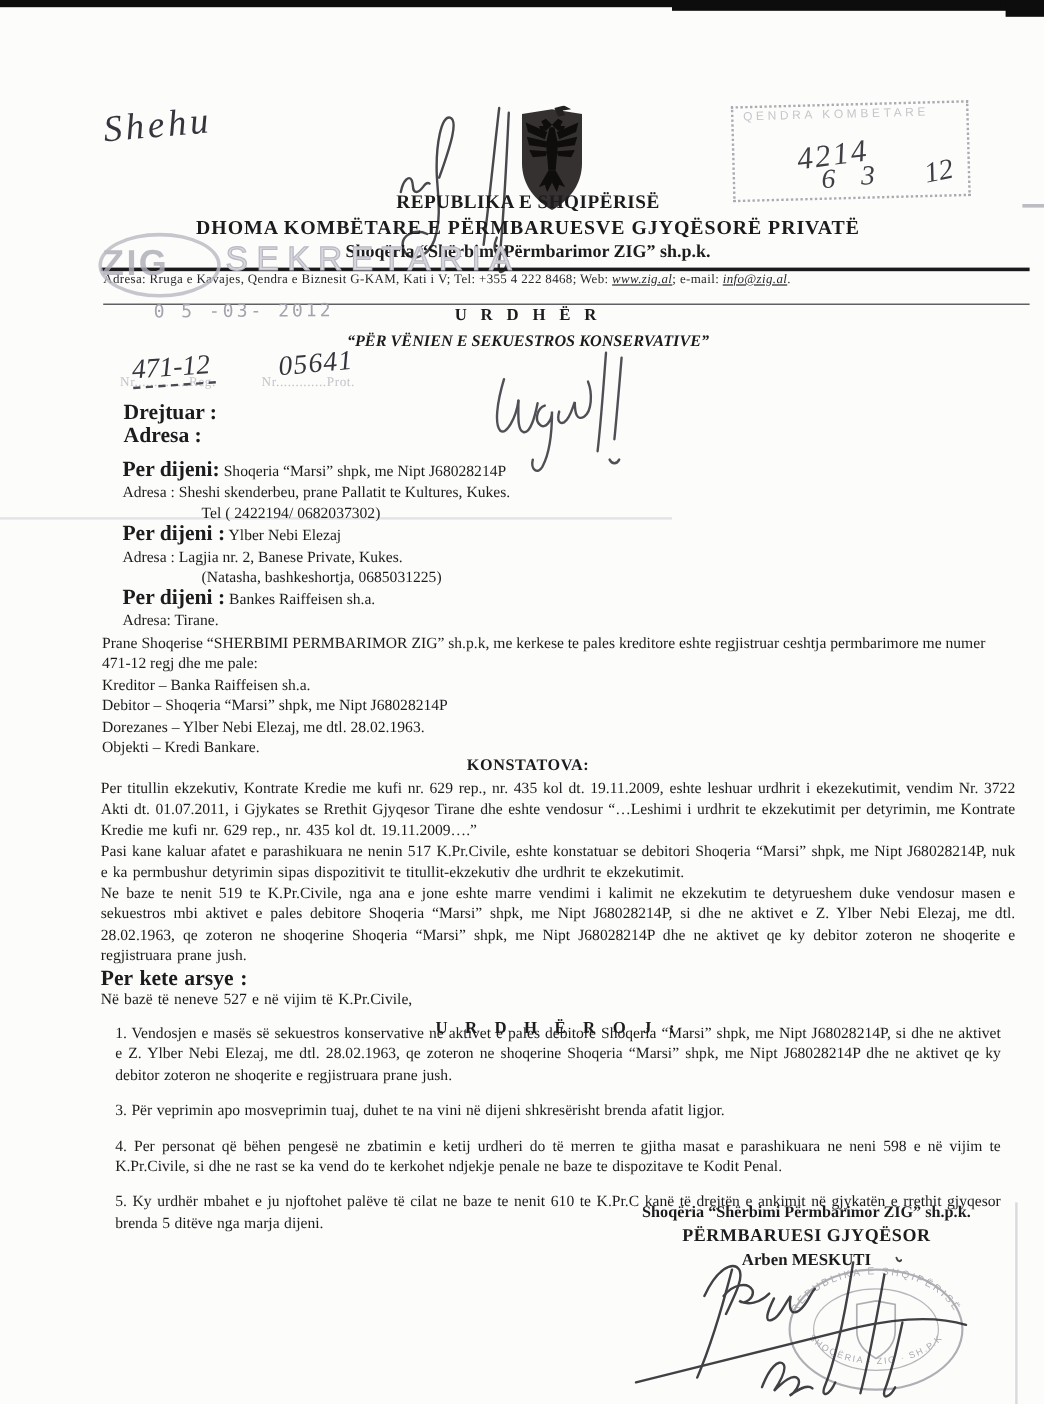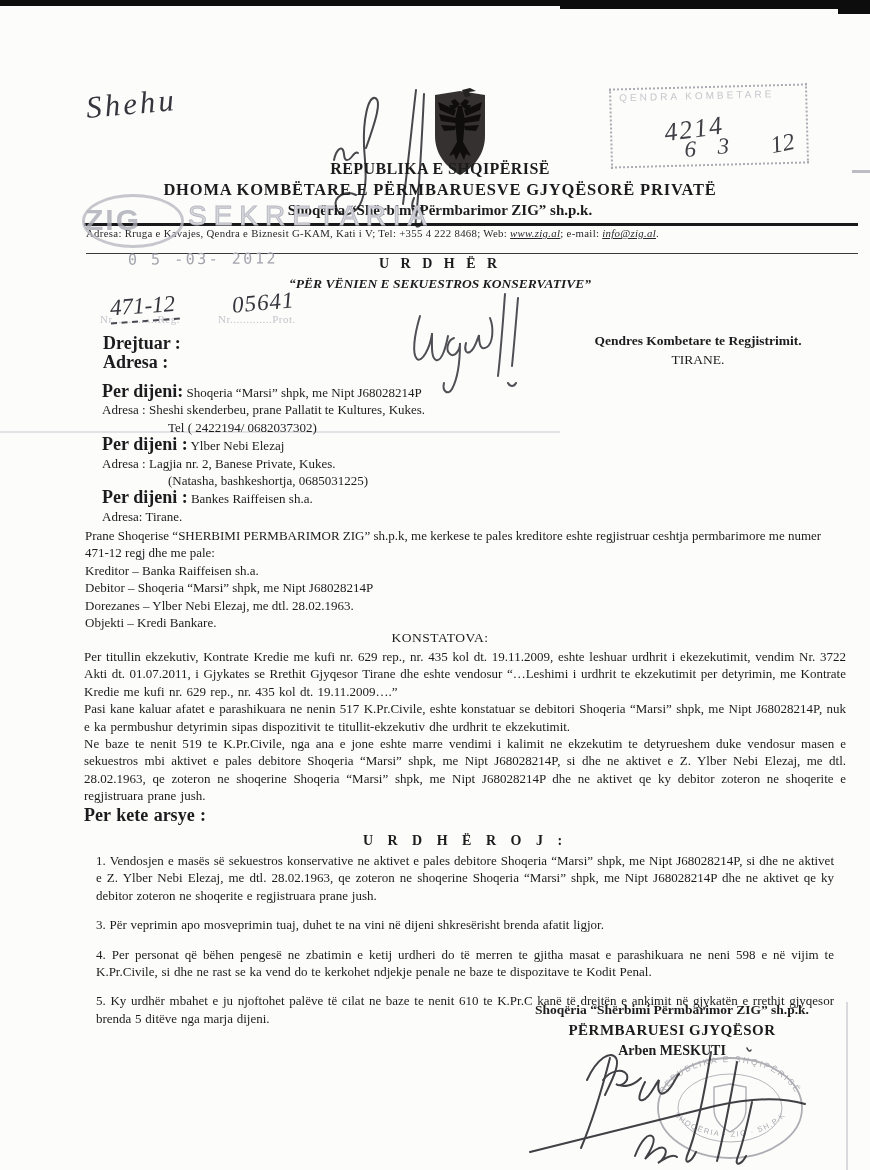--- a/index.html
+++ b/index.html
@@ -39,21 +39,21 @@
   .nrfaint{color:#c4c4cc;font-size:11px;letter-spacing:.5px;}
   
   .lbl{font-weight:bold;font-size:18px;}
   .recip{left:548px;top:333px;width:300px;text-align:center;font-size:13.5px;font-weight:bold;}
   .recip .city{font-weight:normal;margin-top:3px;}
   
   .body{font-size:13px;line-height:17.4px;}
   .notify{left:102px;top:383px;width:720px;}
   .notify .indent{padding-left:66px;}
   .case{left:85px;top:527px;width:760px;}
-  .khead{left:40px;top:630px;width:800px;text-align:center;font-weight:normal;font-size:13.5px;letter-spacing:.5px;}
+  .khead{left:40px;top:630px;width:800px;text-align:center;font-weight:bold;font-size:13.5px;letter-spacing:.5px;}
   .paras{left:84px;top:648px;width:762px;text-align:justify;word-spacing:1px;}
   .paras p{margin:0;}
   .center-b{text-align:center;font-weight:bold;letter-spacing:5px;font-size:14px;}
   .items{left:84px;top:840px;width:762px;text-align:justify;word-spacing:.5px;}
   .items p{margin:12px;}
   .items .gap{margin-top:6px;}
   .sig{left:492px;top:1002px;width:360px;text-align:center;font-weight:bold;}
   .sig .s1{font-size:13.5px;}
   .sig .s2{font-size:15px;margin-top:4px;letter-spacing:.5px;}
   .sig .s3{font-size:14px;margin-top:4px;}
@@ -130,24 +130,20 @@
   <div class="abs urdher">U R D H Ë R</div>
   <div class="abs subtitle">“PËR VËNIEN E SEKUESTROS KONSERVATIVE”</div>
 
   <div class="abs nrfaint" style="left:100px;top:313px;">Nr..............Reg.</div>
   <div class="abs nrfaint" style="left:218px;top:313px;">Nr.............Prot.</div>
   <div class="abs hw" style="left:110px;top:293px;font-size:23px;transform:rotate(-4deg);border-bottom:2px dashed #4a4a52;padding:0 4px 1px 0;">471-12</div>
   <div class="abs hw" style="left:232px;top:290px;font-size:23px;transform:rotate(-5deg);letter-spacing:1px;">05641</div>
 
   <div class="abs lbl" style="left:103px;top:333px;">Drejtuar :</div>
   <div class="abs lbl" style="left:103px;top:352px;">Adresa :</div>
-  <div class="abs recip">
-    <div>Qendres Kombetare te Regjistrimit.</div>
-    <div class="city">TIRANE.</div>
-  </div>
 
   <svg class="abs" style="left:402px;top:288px;" width="135" height="118" viewBox="0 0 135 118">
     <g fill="none" stroke="#32323a" stroke-width="2" stroke-linecap="round" opacity=".85">
       <path d="M18,28 C12,48 10,66 15,71 C20,75 28,60 30,46"></path>
       <path d="M30,46 C30,58 29,70 34,72 C40,74 44,58 46,48"></path>
       <path d="M52,50 C46,52 43,62 48,66 C52,70 58,63 58,55 C58,70 56,90 50,101 C46,108 40,103 42,95"></path>
       <path d="M64,55 C62,62 64,66 68,64 C73,61 75,52 77,47 C77,57 79,63 85,59 C91,55 92,40 88,30"></path>
       <path d="M103,6 C101,32 99,62 96,88"></path>
       <path d="M116,10 C114,34 112,58 110,78"></path>
       <path d="M106,95 C108,99 112,99 114,95"></path>
@@ -172,20 +168,21 @@
     <div>Dorezanes  –  Ylber Nebi Elezaj, me dtl. 28.02.1963.</div>
     <div>Objekti –   Kredi Bankare.</div>
   </div>
 
   <div class="abs khead">KONSTATOVA:</div>
   <div class="abs body paras">
     <p>Per titullin ekzekutiv, Kontrate  Kredie me kufi nr. 629 rep., nr. 435 kol dt. 19.11.2009,  eshte leshuar urdhrit i ekezekutimit, vendim Nr. 3722 Akti dt. 01.07.2011, i Gjykates se Rrethit Gjyqesor Tirane dhe eshte vendosur  “…Leshimi i urdhrit te ekzekutimit per detyrimin, me Kontrate Kredie me kufi nr. 629 rep., nr. 435 kol dt. 19.11.2009….”</p>
     <p>Pasi kane kaluar afatet e parashikuara ne nenin  517 K.Pr.Civile, eshte konstatuar se debitori  Shoqeria “Marsi” shpk, me  Nipt J68028214P,  nuk e ka permbushur detyrimin sipas dispozitivit te titullit-ekzekutiv dhe urdhrit te ekzekutimit.</p>
     <p>Ne baze te nenit 519 te K.Pr.Civile, nga ana e jone eshte marre vendimi i kalimit ne ekzekutim te detyrueshem duke vendosur masen e sekuestros mbi aktivet e pales debitore Shoqeria “Marsi” shpk, me  Nipt J68028214P, si dhe ne aktivet e Z. Ylber Nebi Elezaj, me dtl. 28.02.1963,  qe zoteron ne  shoqerine Shoqeria “Marsi” shpk, me  Nipt J68028214P dhe ne aktivet qe ky debitor  zoteron  ne shoqerite e regjistruara prane jush.</p>
     <p class="lbl" style="margin-top:2px;">Per kete arsye :</p>
+    <p>Në bazë të neneve 527 e në vijim të K.Pr.Civile,</p>
     <p class="center-b" style="margin-top:8px;">U R D H Ë R O J :</p>
   </div>
 
   <div class="abs body items">
     <p>1. Vendosjen e masës së sekuestros konservative ne aktivet e pales debitore Shoqeria “Marsi” shpk, me  Nipt J68028214P, si dhe ne aktivet e Z. Ylber Nebi Elezaj, me dtl. 28.02.1963,  qe zoteron ne  shoqerine Shoqeria “Marsi” shpk, me  Nipt J68028214P dhe ne aktivet qe ky debitor  zoteron  ne shoqerite e regjistruara prane jush.</p>
     <p>3. Për veprimin apo mosveprimin tuaj, duhet te na vini në dijeni shkresërisht brenda afatit ligjor.</p>
     <p class="gap">4. Per personat që bëhen pengesë ne zbatimin e ketij urdheri do të merren te gjitha masat e parashikuara ne neni 598 e në vijim te K.Pr.Civile, si dhe ne rast se ka vend do te kerkohet ndjekje penale ne baze te dispozitave te Kodit Penal.</p>
     <p class="gap">5. Ky urdhër mbahet e ju njoftohet palëve të cilat ne baze te nenit 610 te K.Pr.C kanë të drejtën e ankimit në gjykatën e rrethit gjyqesor brenda 5 ditëve nga marja dijeni.</p>
   </div>
 

